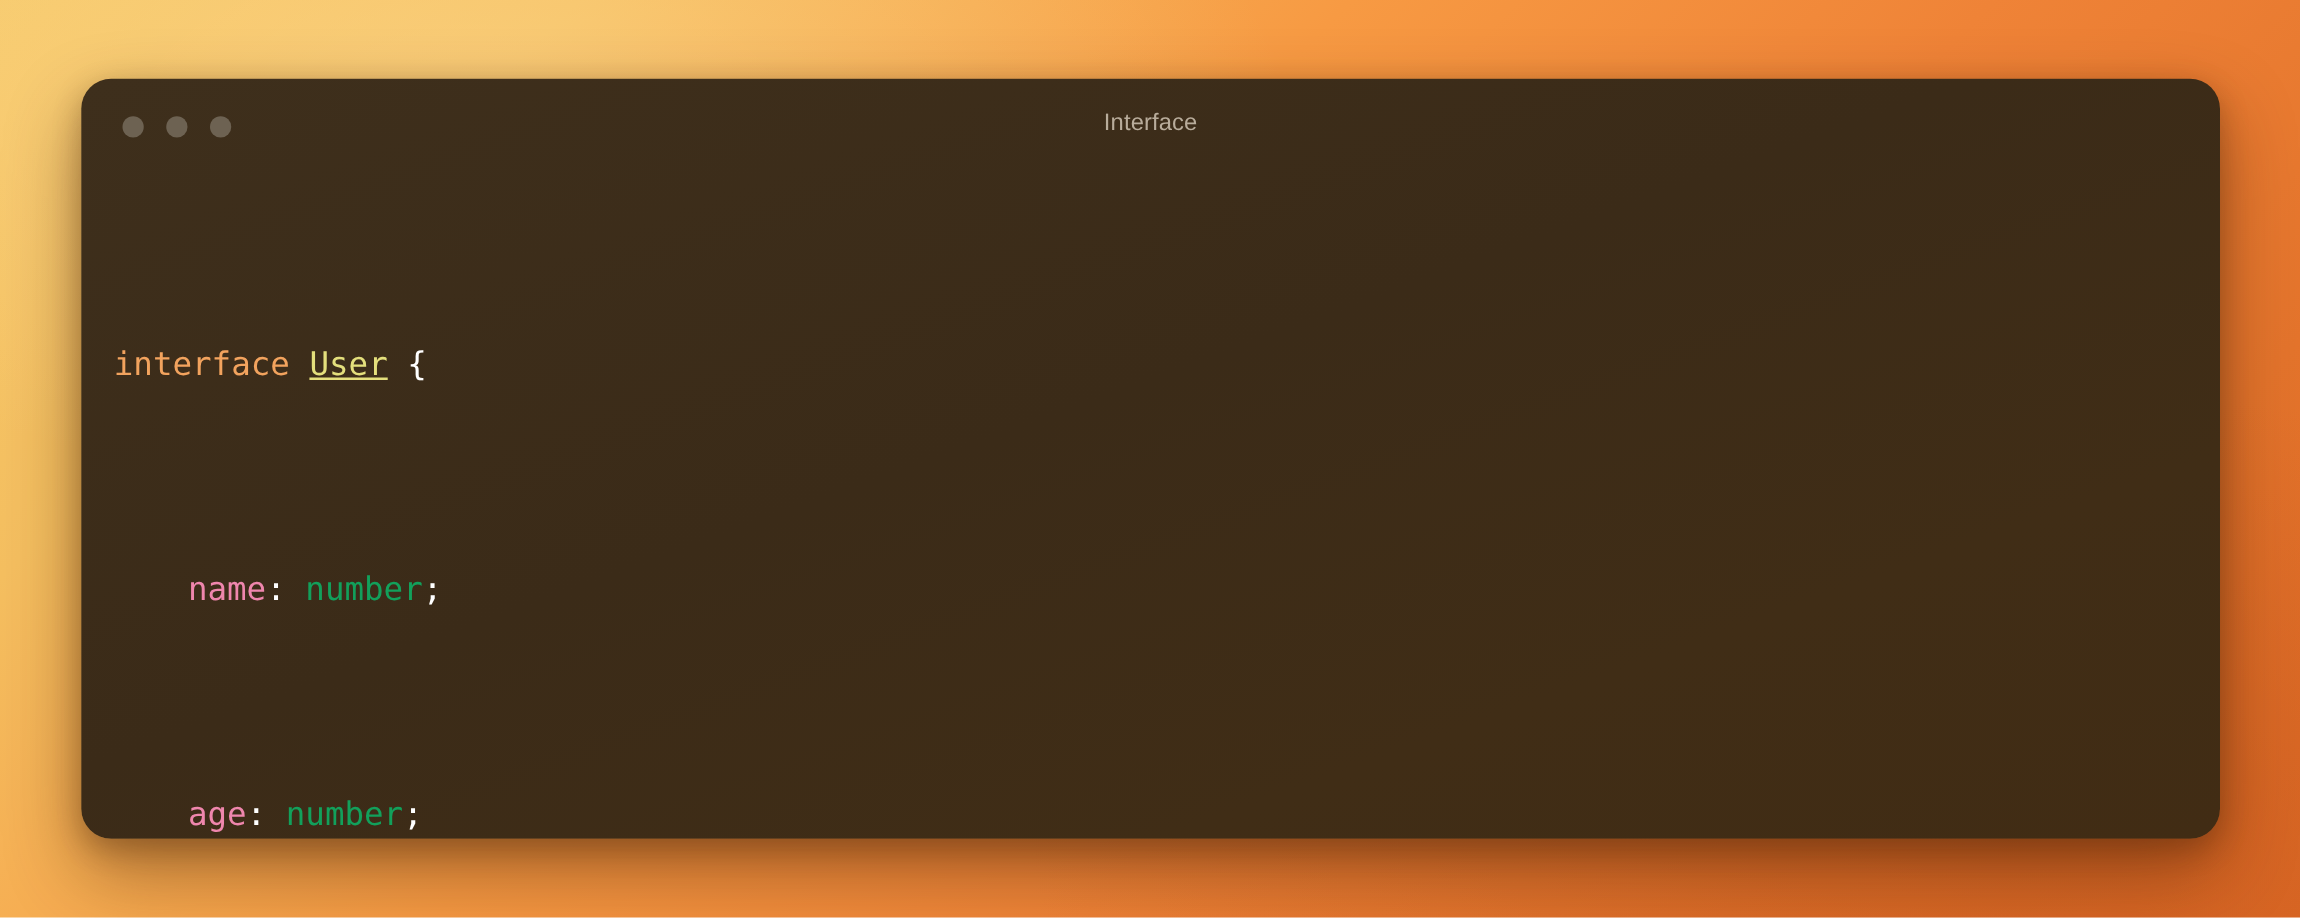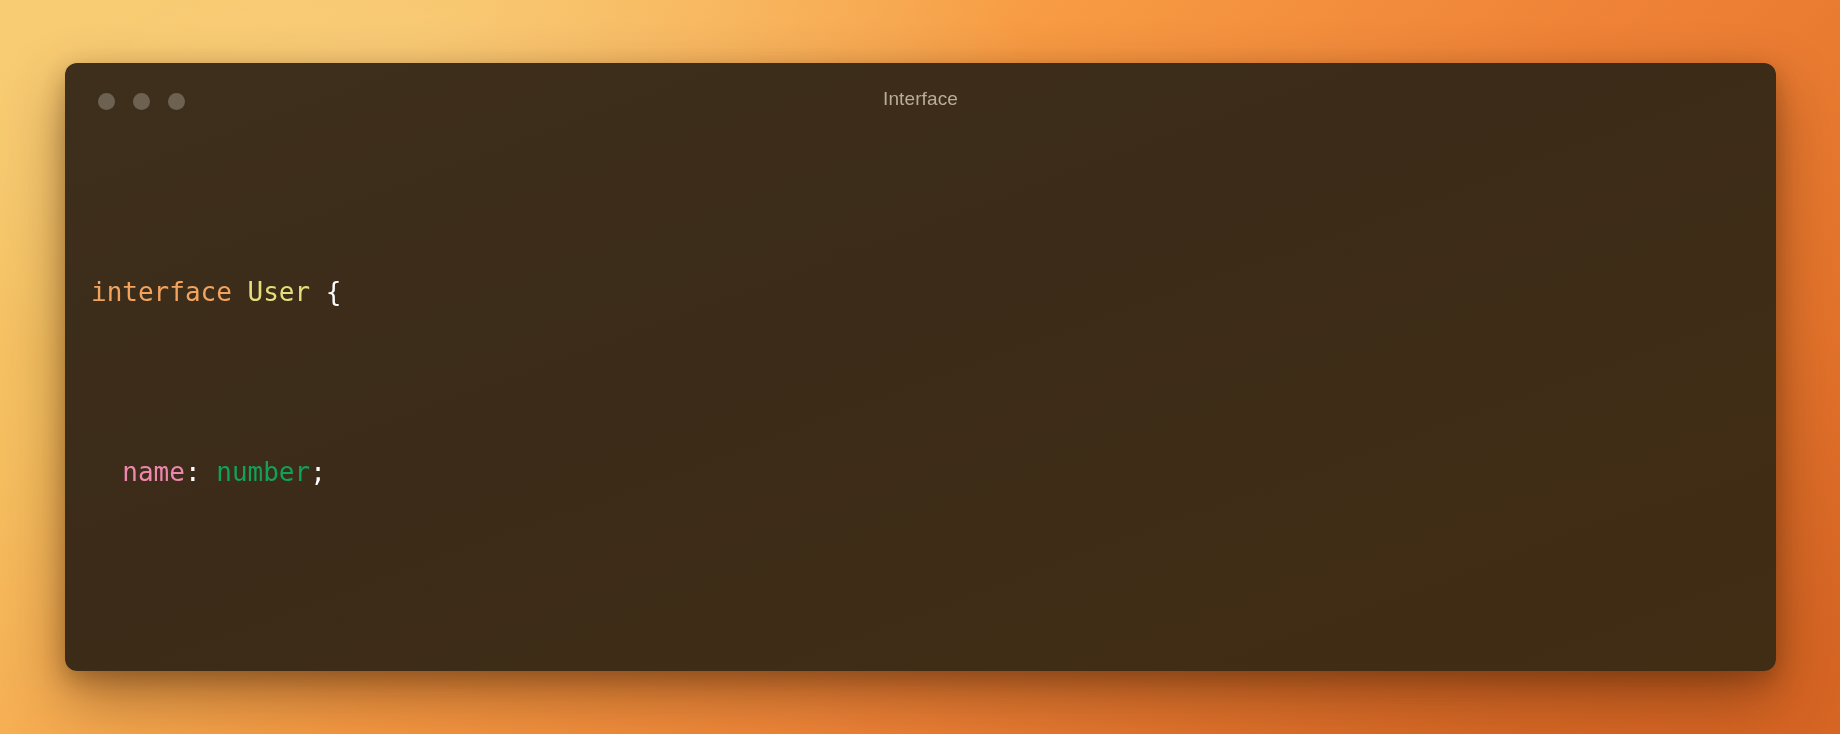--- a/index.html
+++ b/index.html
@@ -35,21 +35,21 @@
       radial-gradient(ellipse 70% 80% at 88% 92%, rgba(196, 86, 28, .40), rgba(255,255,255,0) 62%);
     pointer-events: none;
   }
 
   .window {
     position: absolute;
     left: 65px;
     top: 63px;
     width: 1711px;
     height: 608px;
-    border-radius: 12px;
+    border-radius: 24px;
     background:
       linear-gradient(160deg, #3e2f1c 0%, #3b2b18 45%, #402d16 75%, #412c14 100%);
     box-shadow:
       0 26px 60px rgba(70, 34, 8, .45),
       0 8px 22px rgba(70, 34, 8, .30);
     overflow: hidden;
   }
 
   .titlebar {
     position: relative;
@@ -88,23 +88,23 @@
     font-size: 26px;
     line-height: 45px;
     white-space: pre-wrap;
     word-break: normal;
     color: #f2efe9;
   }
 
   .code-line { min-height: 45px; }
 
   .tok-kw       { color: #f2a35e; }
-  .tok-ident    { color: #e4df7c; }
+  .tok-ident    { color: #e4df7c; text-decoration: underline; }
   .tok-type     { color: #12a05b; }
-  .tok-prop     { color: #ef86ad; }
+  .tok-prop     { color: #ef86ad; margin-left: 28px; }
   .tok-punct    { color: #ffffff; }
 </style>
 </head>
 <body>
 
 <div class="backdrop-glow"></div>
 
 <div class="window">
 
   <div class="titlebar">
@@ -115,20 +115,21 @@
     </div>
     <div class="window-title">Interface</div>
   </div>
 
   <div class="code">
 
     <div class="code-line"><span class="tok-kw">interface</span> <span class="tok-ident">User</span> <span class="tok-punct">{</span></div>
 
     <div class="code-line">  <span class="tok-prop">name</span><span class="tok-punct">:</span> <span class="tok-type">number</span><span class="tok-punct">;</span></div>
 
+    <div class="code-line">  <span class="tok-prop">age</span><span class="tok-punct">:</span> <span class="tok-type">number</span><span class="tok-punct">;</span></div>
 
     
 
     
 
     
 
     
 
     

